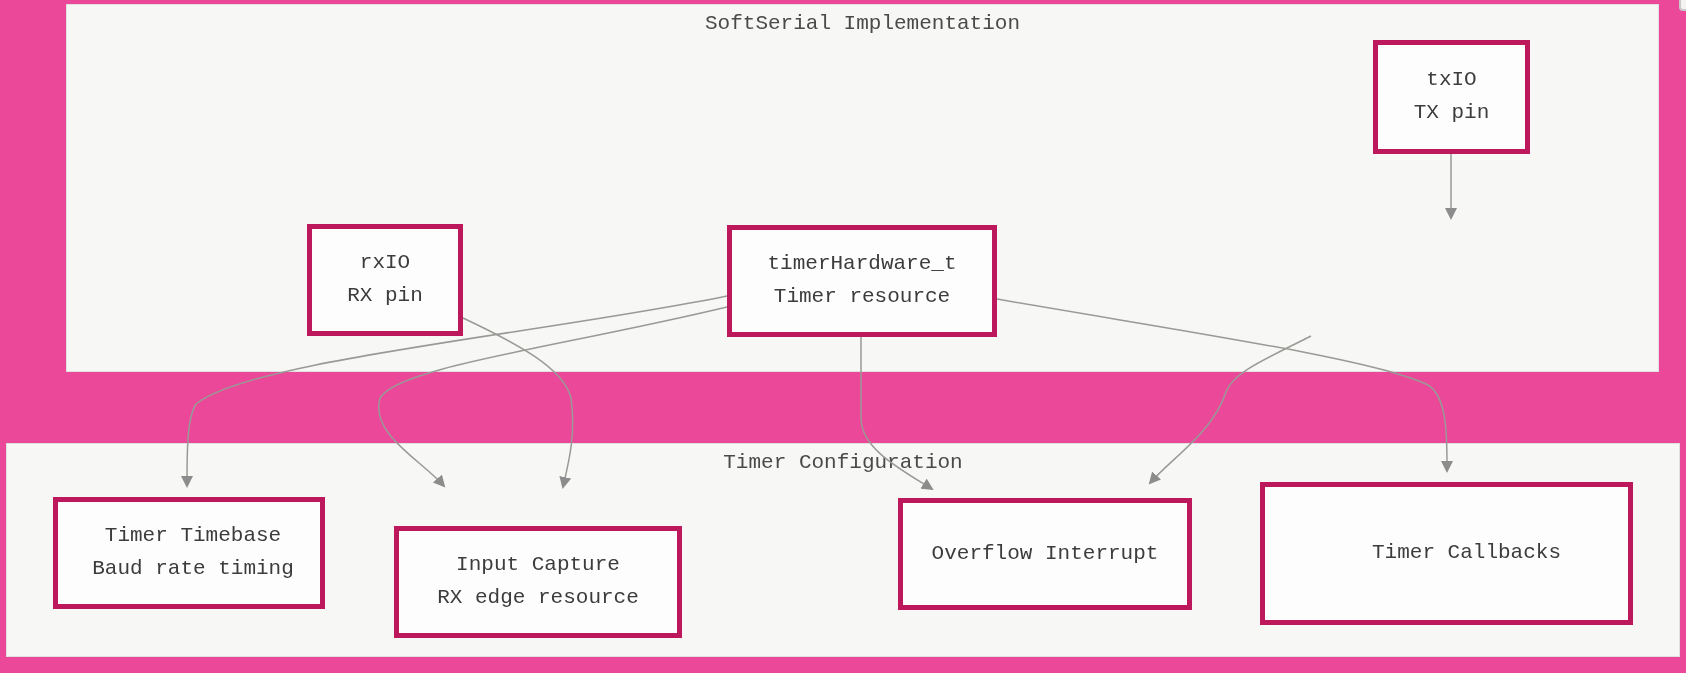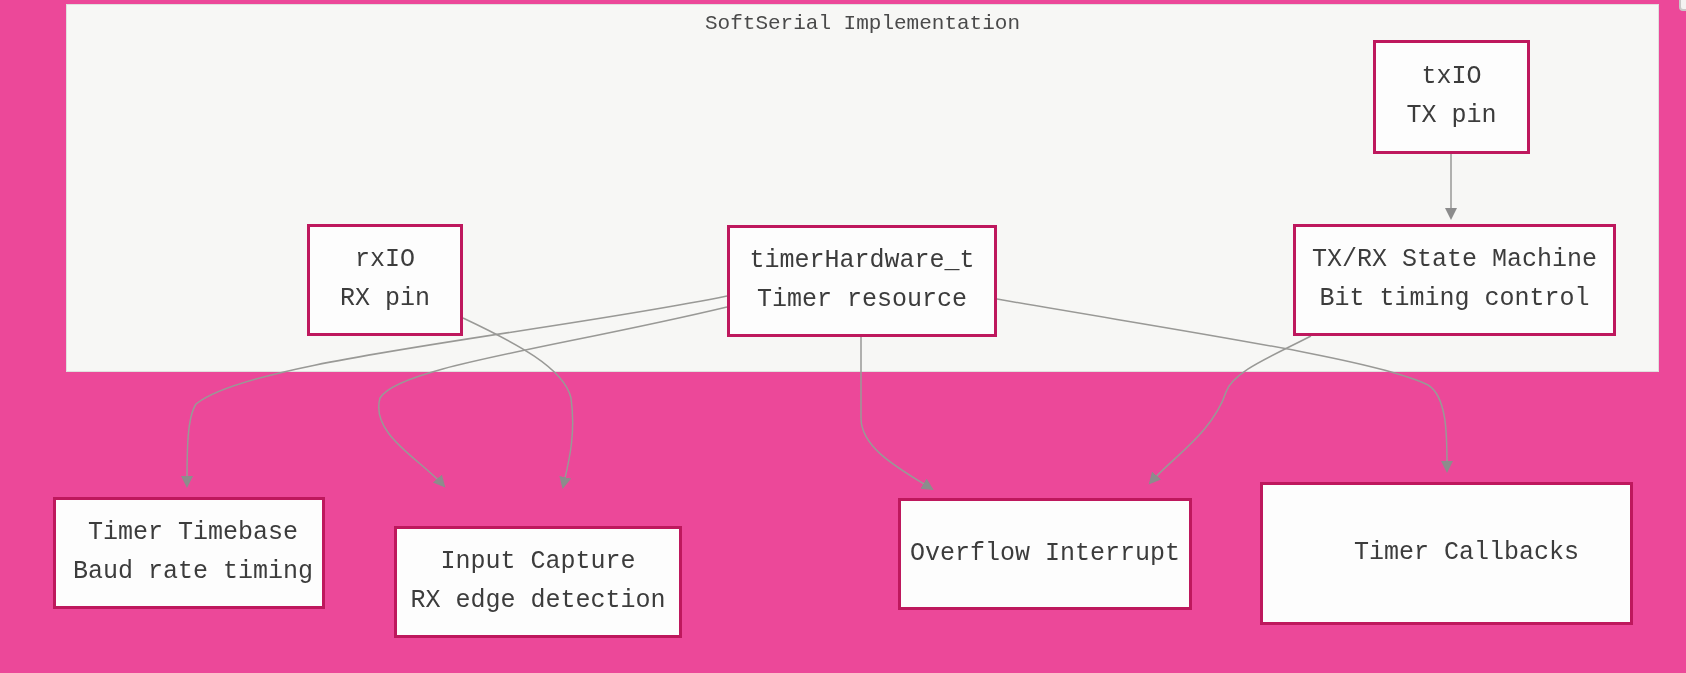--- a/index.html
+++ b/index.html
@@ -41,28 +41,28 @@
     pointer-events:none;
   }
   .edge{
     fill:none;
     stroke:#999996;
     stroke-width:1.5;
   }
   .node{
     position:absolute;
     background:#fdfdfd;
-    border:3px solid #be185d;
+    border:5px solid #be185d;
     box-sizing:border-box;
     display:flex;
     flex-direction:column;
     align-items:center;
     justify-content:center;
     text-align:center;
-    font-size:25px;
+    font-size:21px;
     line-height:1.55;
     color:#3c3c3c;
     z-index:3;
   }
   .node-txio        {left:1373px; top:40px;  width:157px; height:114px;}
   .node-rxio        {left:307px;  top:224px; width:156px; height:112px;}
   .node-timerhw     {left:727px;  top:225px; width:270px; height:112px;}
   .node-txrx        {left:1293px; top:224px; width:323px; height:112px;}
   .node-timebase    {left:53px;   top:497px; width:272px; height:112px;padding-left:8px;}
   .node-inputcapture{left:394px;  top:498px; width:288px; height:112px;margin-top:28px;}
@@ -80,20 +80,23 @@
 </style>
 </head>
 <body>
 
 <div class="stage">
 
   <div class="container container-softserial">
     <div class="container-title">SoftSerial Implementation</div>
   </div>
 
+  <div class="container container-timerconfig">
+    <div class="container-title">Timer Configuration</div>
+  </div>
 
   <svg class="edge-layer" viewBox="0 0 1686 673" xmlns="http://www.w3.org/2000/svg">
     <defs>
       <marker id="arrow" markerUnits="userSpaceOnUse" markerWidth="14" markerHeight="14" refX="10" refY="6" orient="auto">
         <path d="M0,0 L12,6 L0,12 Z" fill="#8c8c8c"></path>
       </marker>
     </defs>
     <path class="edge" marker-end="url(#arrow)" d="M 1451,154 L 1451,218"></path>
     <path class="edge" marker-end="url(#arrow)" d="M 727,296 C 540,334 250,360 196,404 C 187,418 187,450 187,486"></path>
     <path class="edge" marker-end="url(#arrow)" d="M 727,307 C 560,347 398,367 380,398 C 370,434 420,459 444,486"></path>
@@ -111,33 +114,29 @@
   <div class="node node-timerhw">
     <span>timerHardware_t</span>
     <span>Timer resource</span>
   </div>
 
   <div class="node node-rxio">
     <span>rxIO</span>
     <span>RX pin</span>
   </div>
 
-  <div class="node node-txrx">
-    <span>TX/RX State Machine</span>
-    <span>Bit timing control</span>
-  </div>
 
   <div class="node node-timebase">
     <span>Timer Timebase</span>
     <span>Baud rate timing</span>
   </div>
 
   <div class="node node-inputcapture">
     <span>Input Capture</span>
-    <span>RX edge detection</span>
+    <span>RX edge resource</span>
   </div>
 
   <div class="node node-overflow">
     <span>Overflow Interrupt</span>
   </div>
 
   <div class="node node-callbacks">
     <span>Timer Callbacks</span>
   </div>
 

